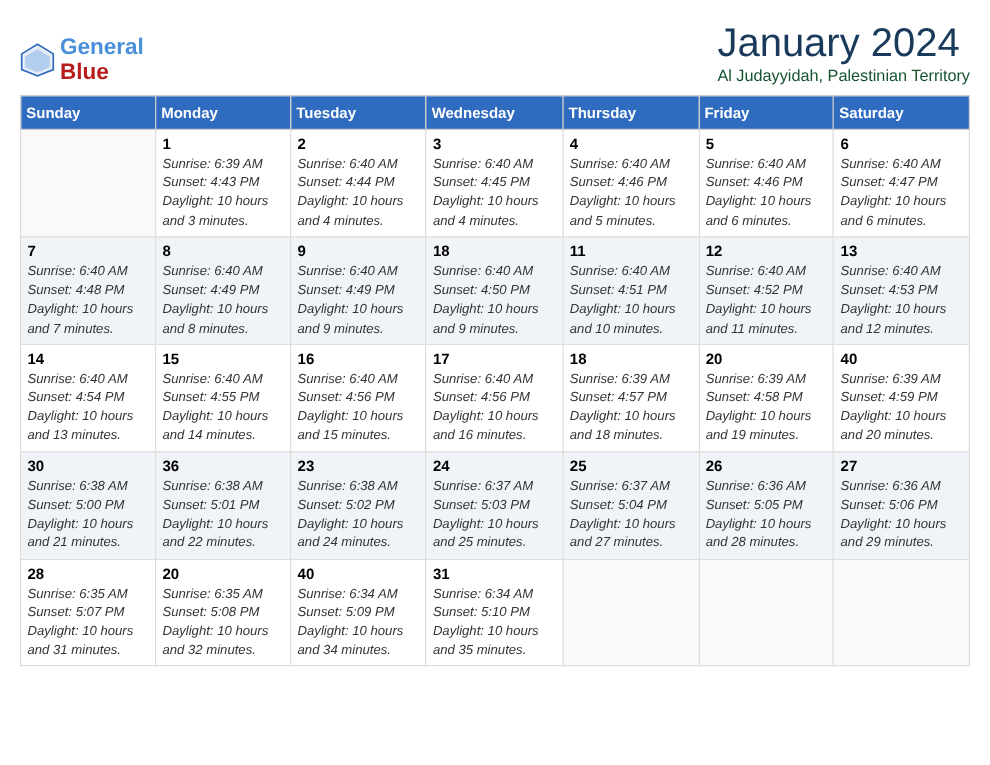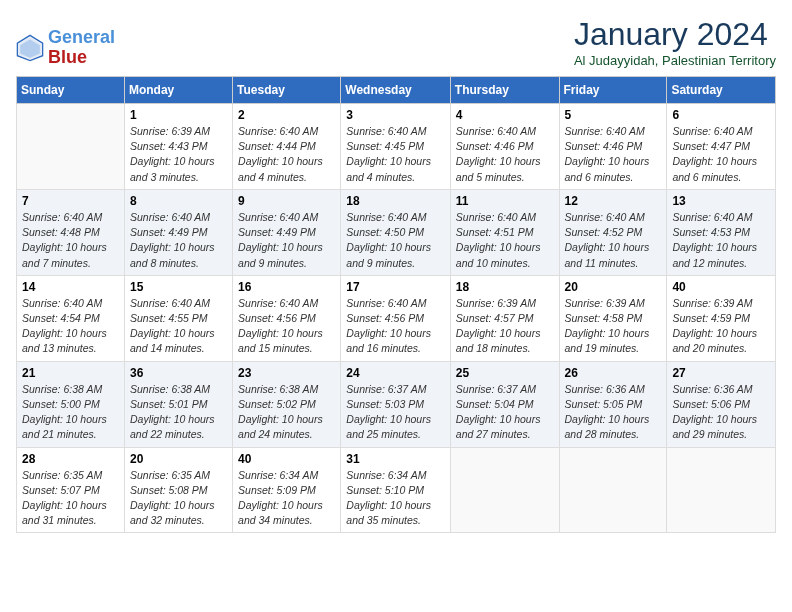--- a/index.html
+++ b/index.html
@@ -249,21 +249,21 @@
         </td>
         <td>
           <div class="day-num">40</div>
         <div class="day-info">
           Sunrise: 6:39 AM<br>Sunset: 4:59 PM<br>Daylight: 10 hours and 20 minutes.
         </div>
         </td>
       </tr>
       <tr>
         <td>
-          <div class="day-num">21</div>
+          <div class="day-num">30</div>
         <div class="day-info">
           Sunrise: 6:38 AM<br>Sunset: 5:00 PM<br>Daylight: 10 hours and 21 minutes.
         </div>
         </td>
         <td>
           <div class="day-num">36</div>
         <div class="day-info">
           Sunrise: 6:38 AM<br>Sunset: 5:01 PM<br>Daylight: 10 hours and 22 minutes.
         </div>
         </td>

